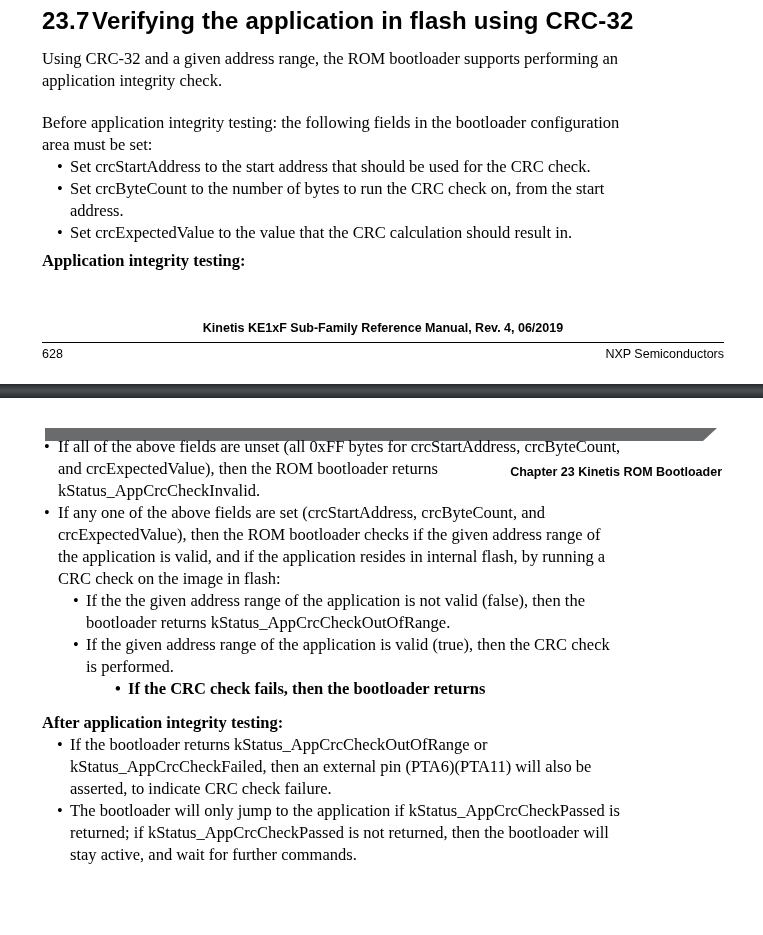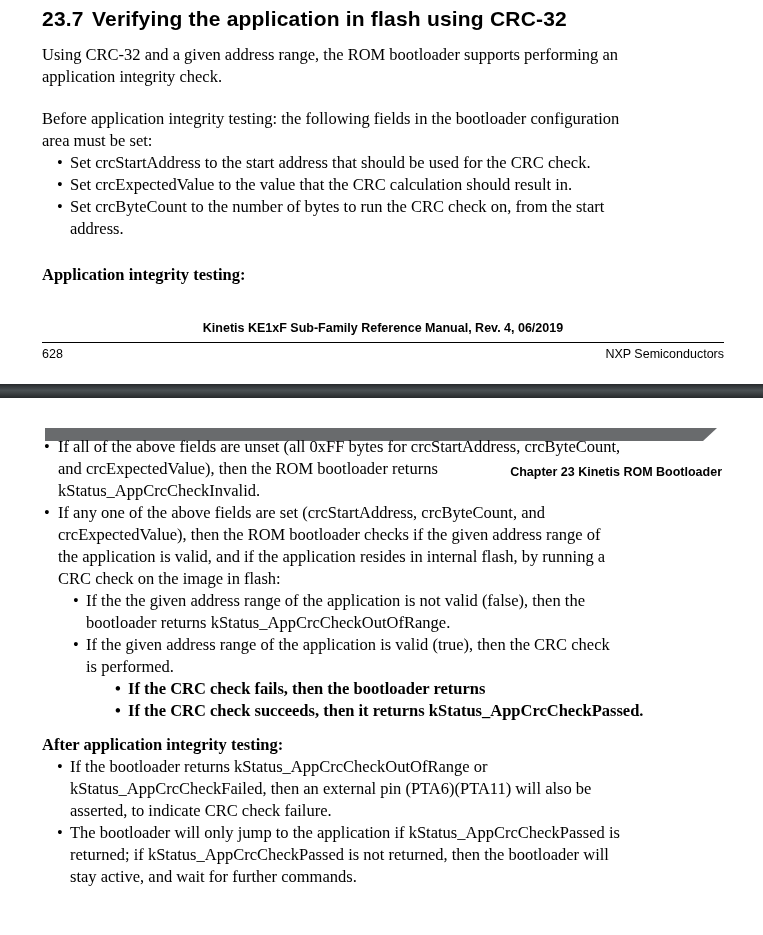--- a/index.html
+++ b/index.html
@@ -14,41 +14,41 @@
   }
 
   
   .p1-content { position: absolute; left: 42px; top: 7px; width: 684px; }
 
   .section-heading {
     display: flex;
     align-items: baseline;
     font-family: "Liberation Sans", sans-serif;
     font-weight: bold;
-    font-size: 21px;
+    font-size: 24px;
     margin: 0 0 0 0;
     letter-spacing: 0.2px;
   }
   .section-num { width: 50px; flex: 0 0 auto; }
 
   .body-text { font-size: 16.5px; line-height: 22px; }
   .line { min-height: 22px; }
 
   .intro { margin-top: 13px; }
   .before-para { margin-top: 20px; }
   .bold-run { font-weight: normal; }
 
   .blt { position: relative; }
   .blt::before { content: "\2022"; position: absolute; top: 0; }
 
   
   .blt-std { padding-left: 28px; }
   .blt-std::before { left: 15px; }
 
-  .testing-heading { margin-top: 24px; font-weight: bold; }
+  .testing-heading { margin-top: 6px; font-weight: bold; }
 
   .footer {
     position: absolute; left: 42px; top: 321px; width: 682px;
     font-family: "Liberation Sans", sans-serif; font-size: 12.5px;
   }
   .footer-title { text-align: center; font-weight: bold; }
   .footer-rule { border: none; border-top: 1.4px solid #000; margin: 7px 0 0 0; }
   .footer-row { display: flex; justify-content: space-between; margin-top: 4px; }
 
   
@@ -103,25 +103,25 @@
     <div class="body-text before-para">
       <div class="line"><span class="bold-run">Before application integrity testing:</span><span> the following fields in the bootloader configuration</span></div>
       <div class="line">area must be set:</div>
     </div>
 
     <div class="body-text">
       <div class="blt blt-std">
         <div class="line">Set crcStartAddress to the start address that should be used for the CRC check.</div>
       </div>
       <div class="blt blt-std">
-        <div class="line">Set crcExpectedValue to the value that the CRC calculation should result in.</div>
+        <div class="line">Set crcByteCount to the number of bytes to run the CRC check on, from the start</div>
+        <div class="line">address.</div>
       </div>
       <div class="blt blt-std">
-        <div class="line">Set crcByteCount to the number of bytes to run the CRC check on, from the start</div>
-        <div class="line">address.</div>
+        <div class="line">Set crcExpectedValue to the value that the CRC calculation should result in.</div>
       </div>
     </div>
 
     <div class="body-text testing-heading">Application integrity testing:</div>
   </div>
 
   <div class="footer">
     <div class="footer-title">Kinetis KE1xF Sub-Family Reference Manual, Rev. 4, 06/2019</div>
     <hr class="footer-rule">
     <div class="footer-row">
@@ -157,23 +157,20 @@
 
     <div class="blt blt-l2">
       <div class="line">If the given address range of the application is valid (true), then the CRC check</div>
       <div class="line">is performed.</div>
     </div>
 
     <div class="blt blt-l3">
       <div class="line">If the CRC check fails, then the bootloader returns</div>
     </div>
 
-    <div class="blt blt-l3">
-      <div class="line">If the CRC check succeeds, then it returns kStatus_AppCrcCheckPassed.</div>
-    </div>
 
     <div class="after-heading">After application integrity testing:</div>
 
     <div class="blt blt-std">
       <div class="line">If the bootloader returns kStatus_AppCrcCheckOutOfRange or</div>
       <div class="line">kStatus_AppCrcCheckFailed, then an external pin (PTA6)(PTA11) will also be</div>
       <div class="line">asserted, to indicate CRC check failure.</div>
     </div>
 
     <div class="blt blt-std">

